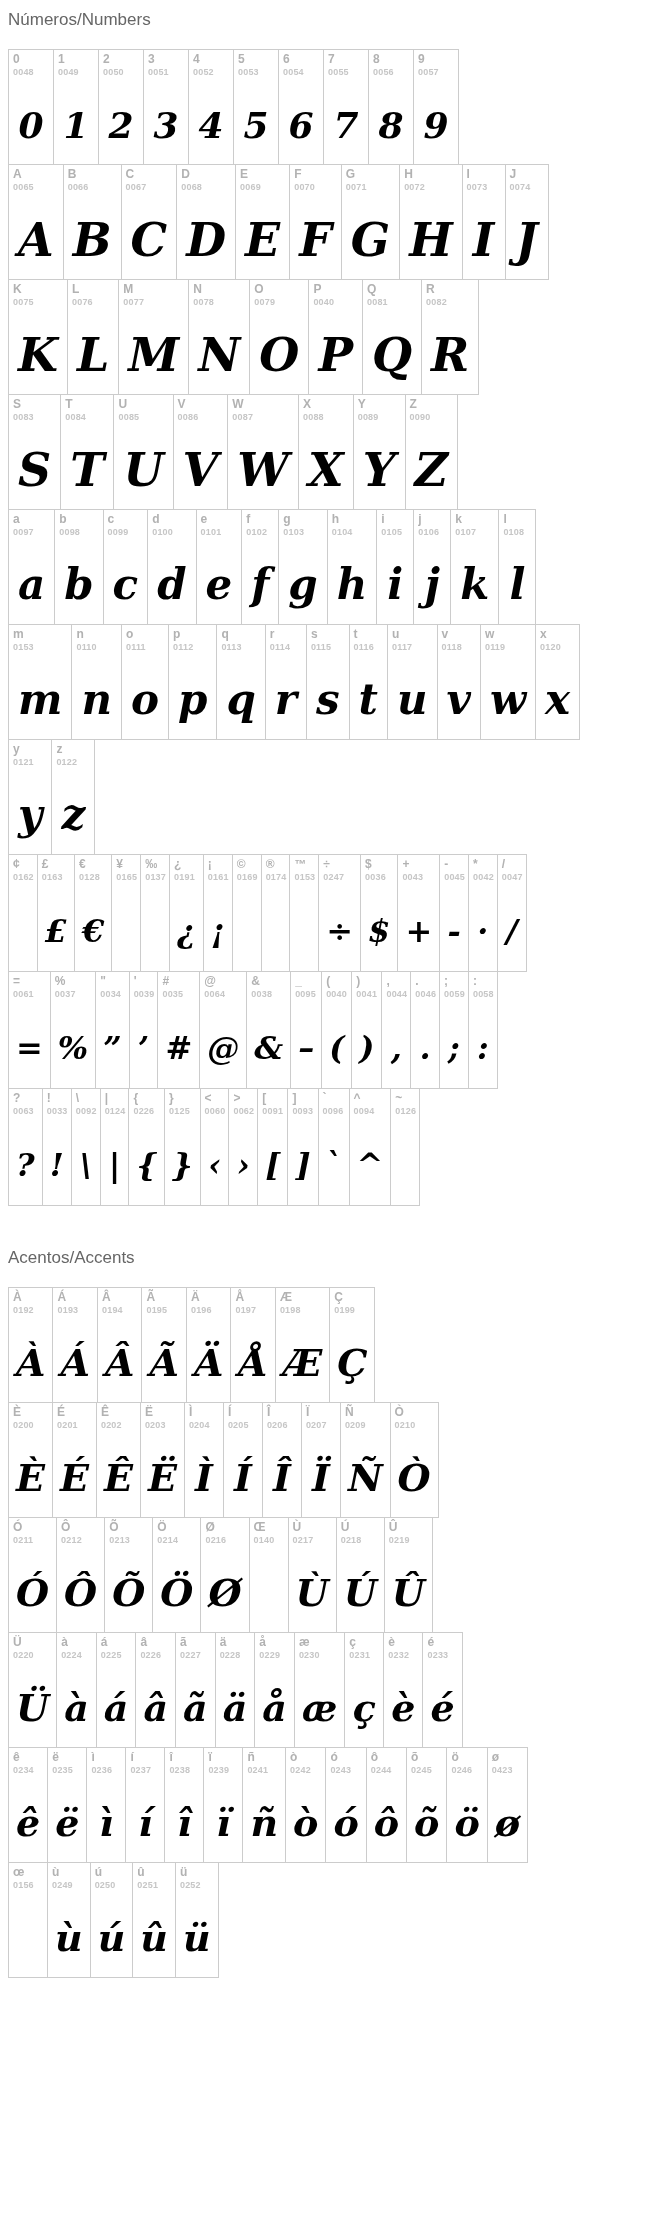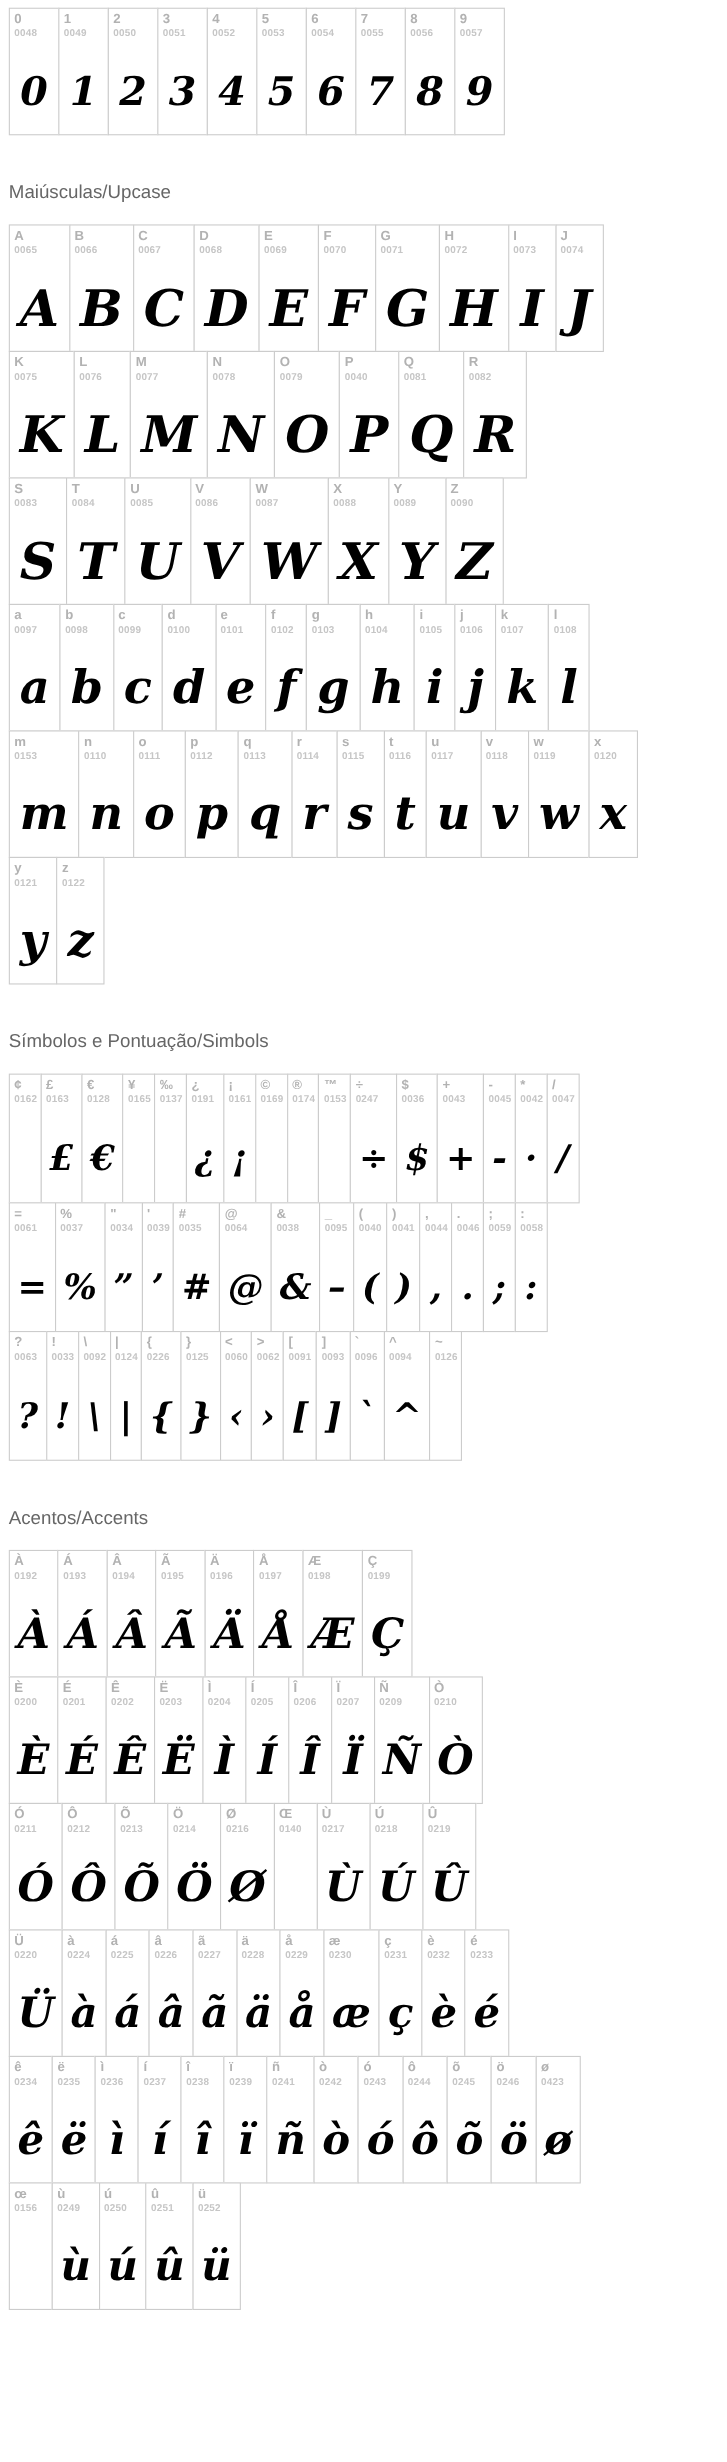--- a/index.html
+++ b/index.html
@@ -39,20 +39,21 @@
   .sec-symbols  .glyph{font-size:32px;padding:0 7px;}
   .sec-accents  .cell{min-width:40px;}
   .sec-accents  .glyph{font-size:38px;padding:0 7px;}
 </style>
 </head>
 <body>
 
 <div class="page">
 
   <div class="section sec-numbers">
+    <h2 class="section-title">Números/Numbers</h2>
     <div class="rows">
         <div class="row">
   <div class="cell">
     <div class="cell-label">
       <span class="cell-char">0</span>
       <span class="cell-code">0048</span>
     </div>
     <div class="glyph">0</div>
   </div>
 
@@ -125,21 +126,20 @@
       <span class="cell-char">9</span>
       <span class="cell-code">0057</span>
     </div>
     <div class="glyph">9</div>
   </div>
 </div>
       </div>
   </div>
 
   <div class="section sec-uppercase">
-    <h2 class="section-title">Maiúsculas/Upcase</h2>
     <div class="rows">
         <div class="row">
   <div class="cell">
     <div class="cell-label">
       <span class="cell-char">A</span>
       <span class="cell-code">0065</span>
     </div>
     <div class="glyph">A</div>
   </div>
 
@@ -558,21 +558,20 @@
       <span class="cell-char">z</span>
       <span class="cell-code">0122</span>
     </div>
     <div class="glyph">z</div>
   </div>
 </div>
       </div>
   </div>
 
   <div class="section sec-symbols">
-    <h2 class="section-title">Símbolos e Pontuação/Simbols</h2>
     <div class="rows">
         <div class="row">
   <div class="cell">
     <div class="cell-label">
       <span class="cell-char">¢</span>
       <span class="cell-code">0162</span>
     </div>
     <div class="glyph"></div>
   </div>
 

